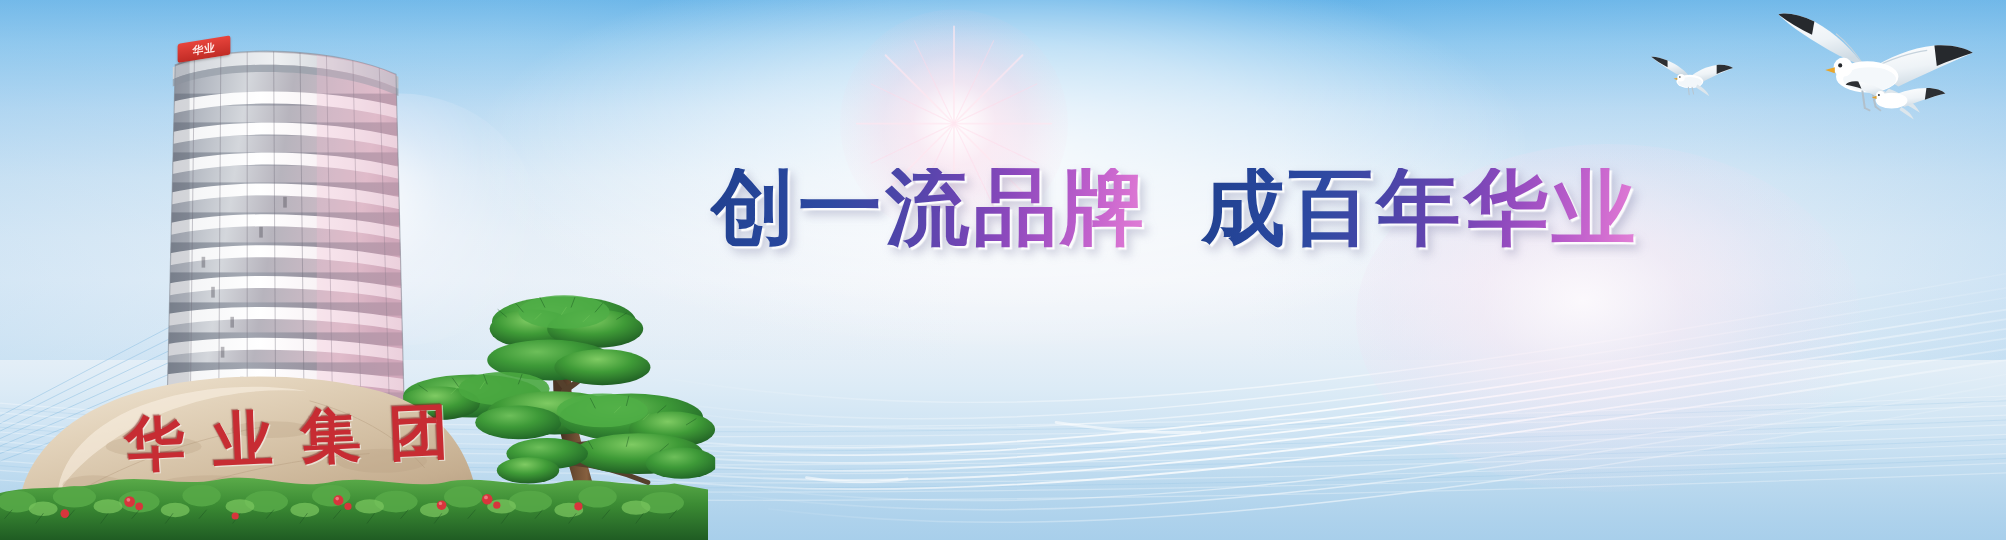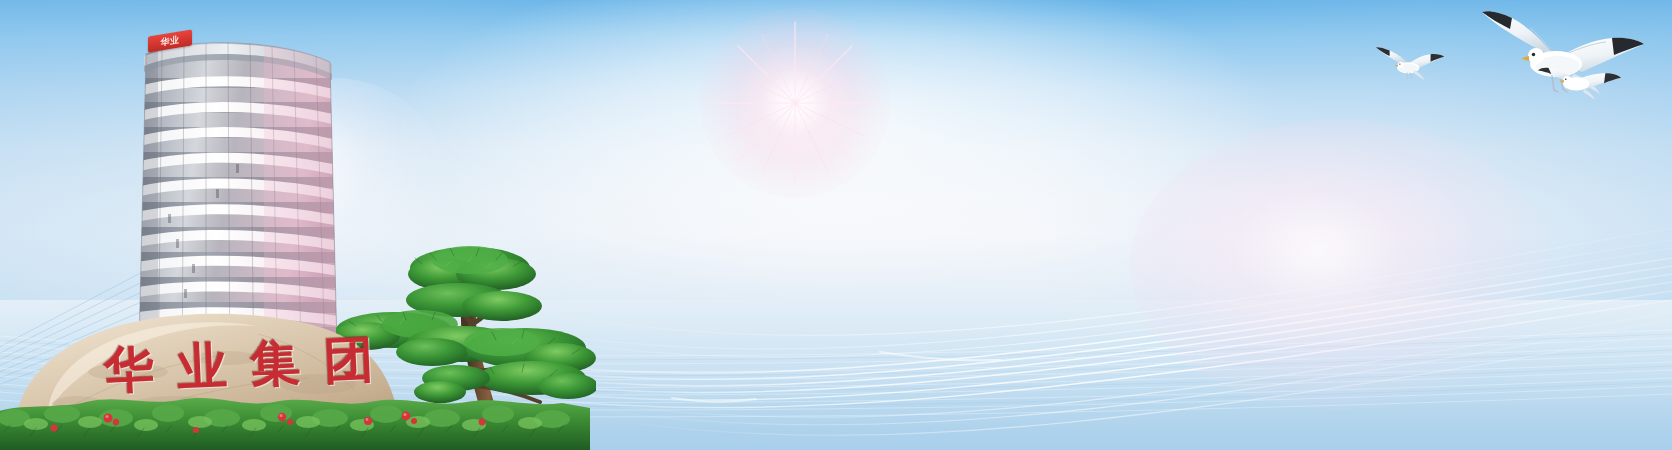--- a/index.html
+++ b/index.html
@@ -686,16 +686,18 @@
         <ellipse cx="52" cy="30" rx="20" ry="10" fill="#ffffff"></ellipse>
         <circle cx="38" cy="24" r="6" fill="#ffffff"></circle>
         <circle cx="36" cy="23" r="1.2" fill="#2b2d30"></circle>
         <path d="M33,24 l-6,2 l6,2 Z" fill="#e3a12c"></path>
         <path d="M64,38 C72,42 78,48 80,54 C74,50 68,46 62,42 Z" fill="#dde6ec"></path>
       </g>
     </svg>
   </div>
 
   <div class="slogan">
+    <span class="part">创一流品牌</span>
     <span class="gap"></span>
+    <span class="part">成百年华业</span>
   </div>
 
 </div>
 
 </body></html>

